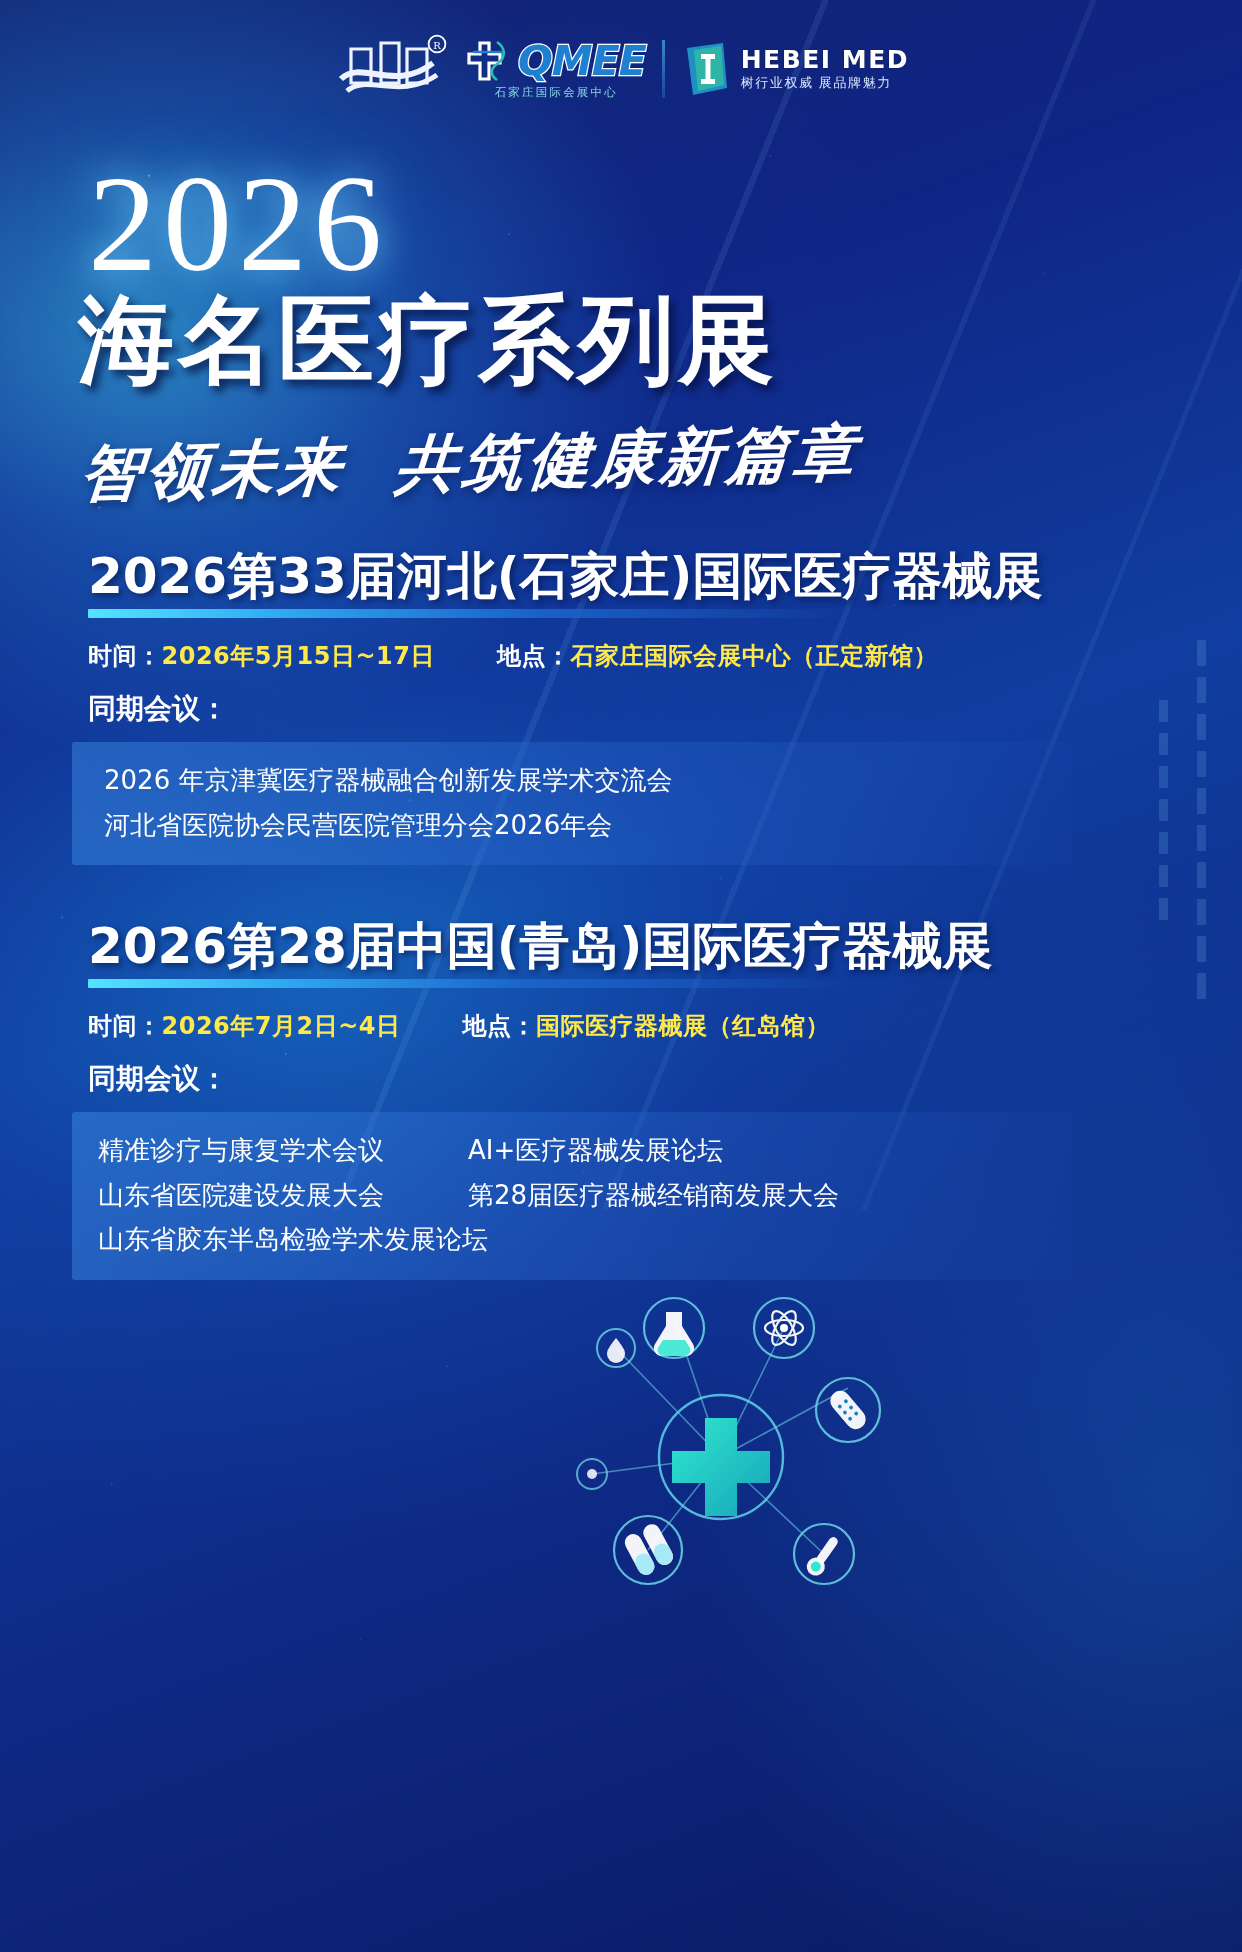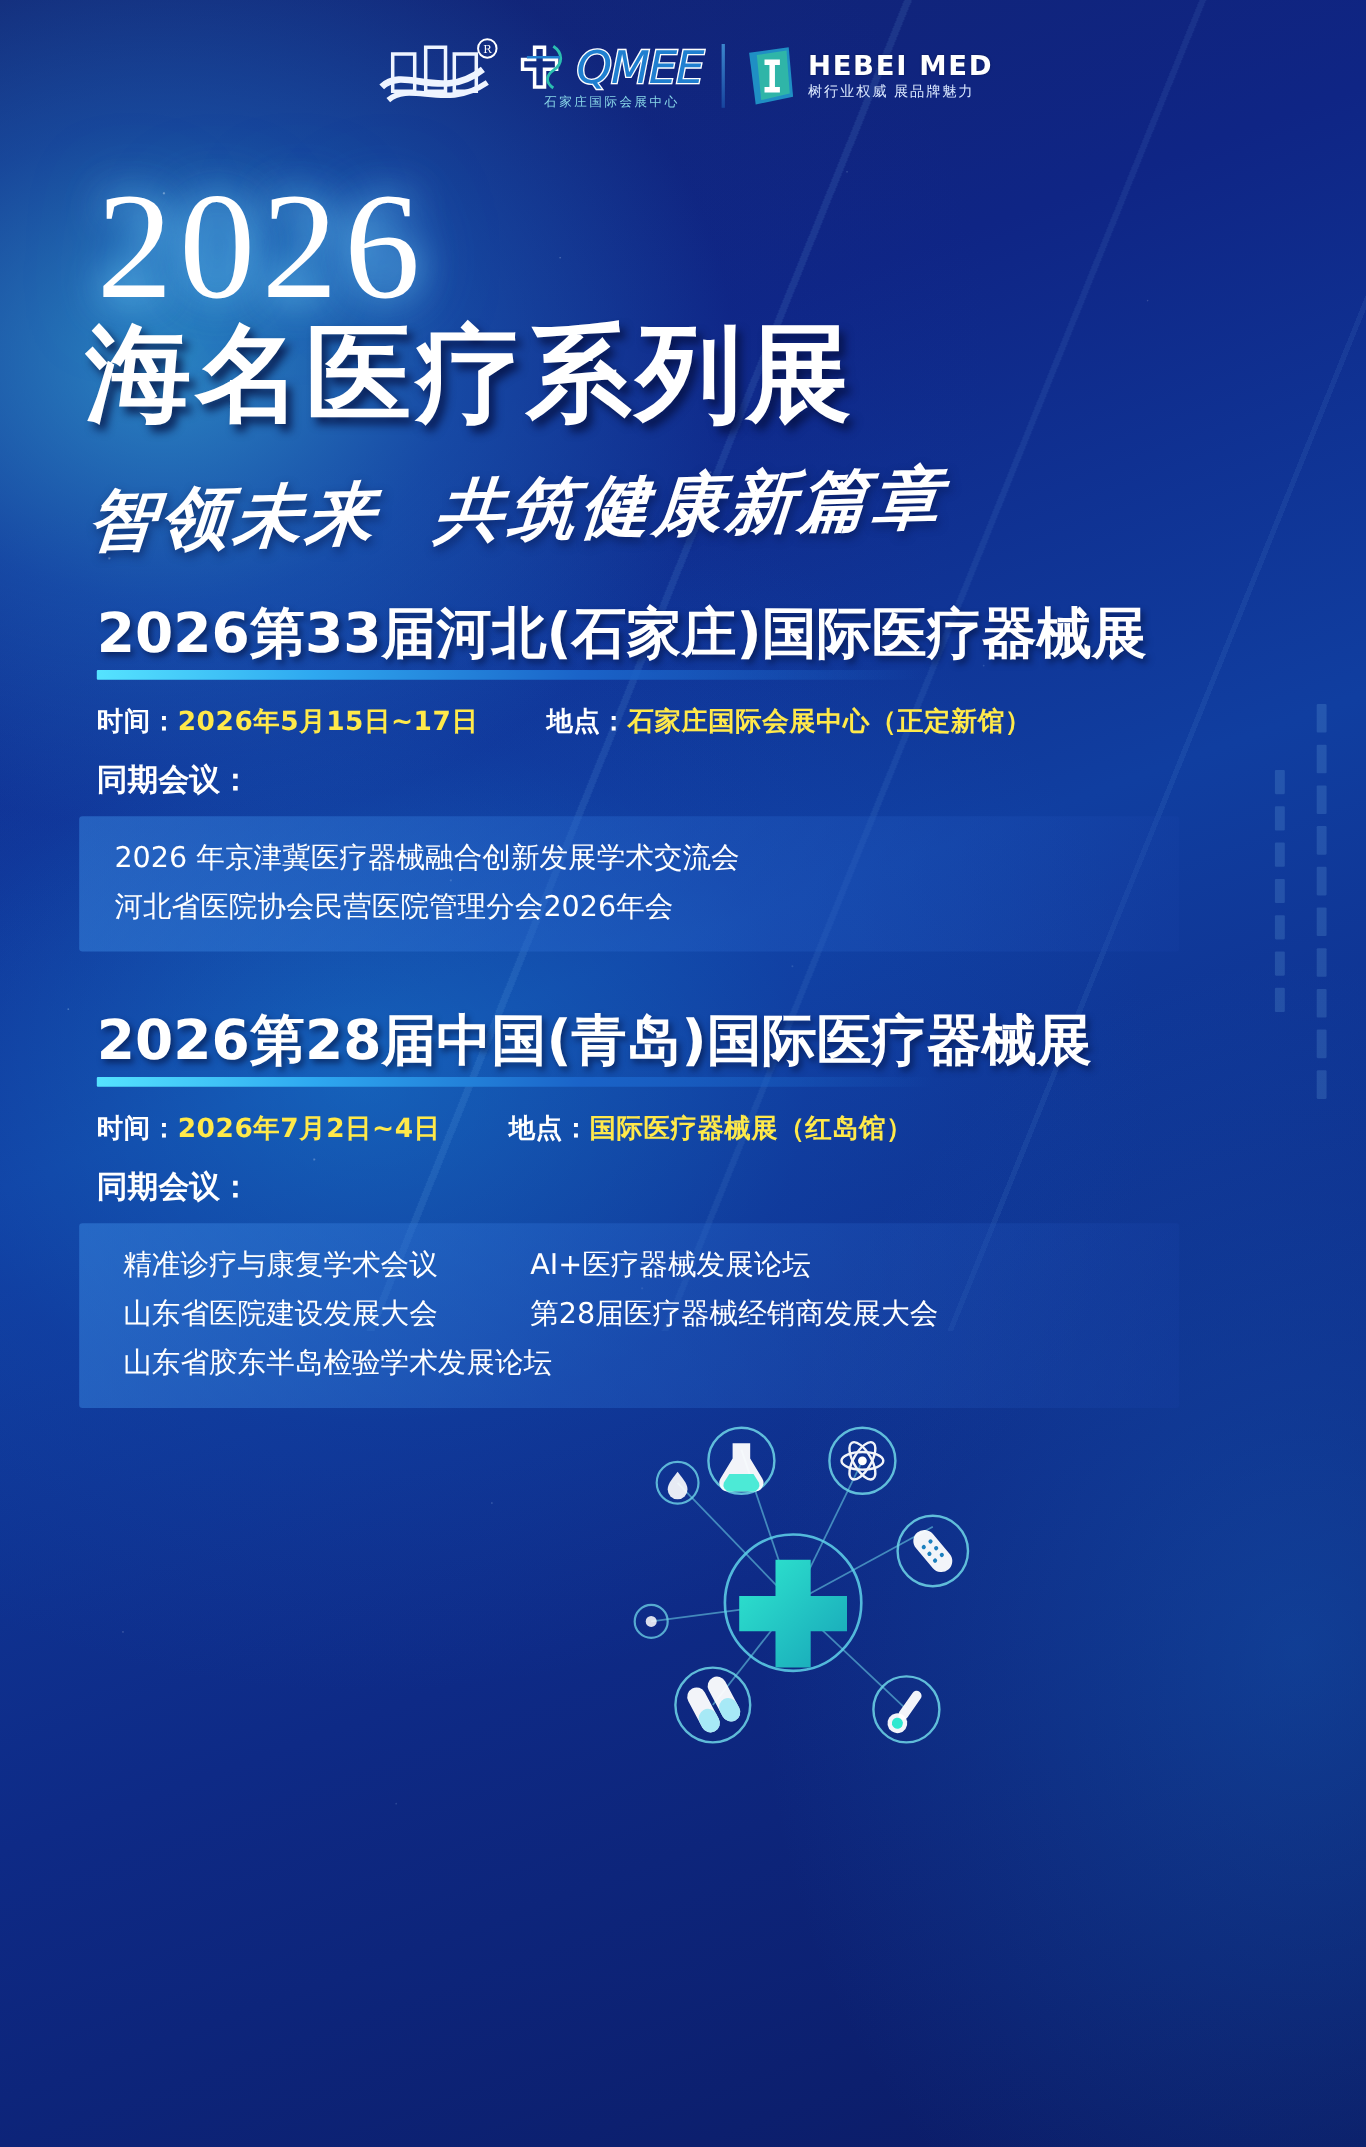--- a/index.html
+++ b/index.html
@@ -55,21 +55,21 @@
   .dashcol i{ display:block; width:9px; background:rgba(150,215,255,0.16); margin-bottom:11px; border-radius:1px;}
 
   
   .logobar{ position:absolute; left:0; top:30px; width:100%; height:78px; display:flex; justify-content:center; align-items:center; gap:16px; }
   .haiming-logo{ position:relative; width:118px; height:72px; }
   .haiming-logo svg{ display:block; }
   .qmee{ display:flex; flex-direction:column; align-items:center; justify-content:center; }
   .qmee-row{ display:flex; align-items:center; gap:5px; }
   .qmee-cross{ width:46px; height:46px; }
   .qmee-word{
-    font-family:"DejaVu Sans",sans-serif; font-weight:normal; font-style:italic;
+    font-family:"DejaVu Sans",sans-serif; font-weight:bold; font-style:italic;
     font-size:41px; letter-spacing:-1px; color:#1f7fd0;
     -webkit-text-stroke:2.4px #ffffff; paint-order:stroke fill;
     line-height:0.95;
   }
   .qmee-sub{
     font-size:11.5px; color:#8ad8e8; letter-spacing:2.2px; margin-top:1px;
     font-family:"Liberation Sans",sans-serif;
   }
   .sep-bar{ width:3px; height:58px; background:linear-gradient(#4aa7e8,#1a4fa8); opacity:0.75; }
   .hebei{ display:flex; align-items:center; gap:8px; }
@@ -131,21 +131,21 @@
     margin:18px 0 0 88px;
     font-family:"DejaVu Sans","Liberation Sans",sans-serif; font-weight:bold;
     font-size:28px; color:#ffffff;
   }
   .conf-box{
     margin:14px 0 0 72px; width:1000px;
     background:linear-gradient(100deg, rgba(58,136,226,0.50) 0%, rgba(40,104,205,0.42) 45%, rgba(24,64,168,0.22) 100%);
     border-radius:3px;
     padding:16px 0 18px 32px;
   }
-  .conf-box.two-col{ padding-left:40px; }
+  .conf-box.two-col{ padding-left:26px; }
   .conf-line{
     font-family:"DejaVu Sans","Liberation Sans",sans-serif;
     font-size:26px; color:#ffffff; line-height:1.72; white-space:nowrap;
   }
   .conf-cols{ display:flex; gap:0; }
   .conf-col{ display:flex; flex-direction:column; }
   .conf-col.left{ width:370px; }
 
   
   .iconcluster{ position:absolute; right:356px; bottom:330px; width:330px; height:330px; pointer-events:none; }

